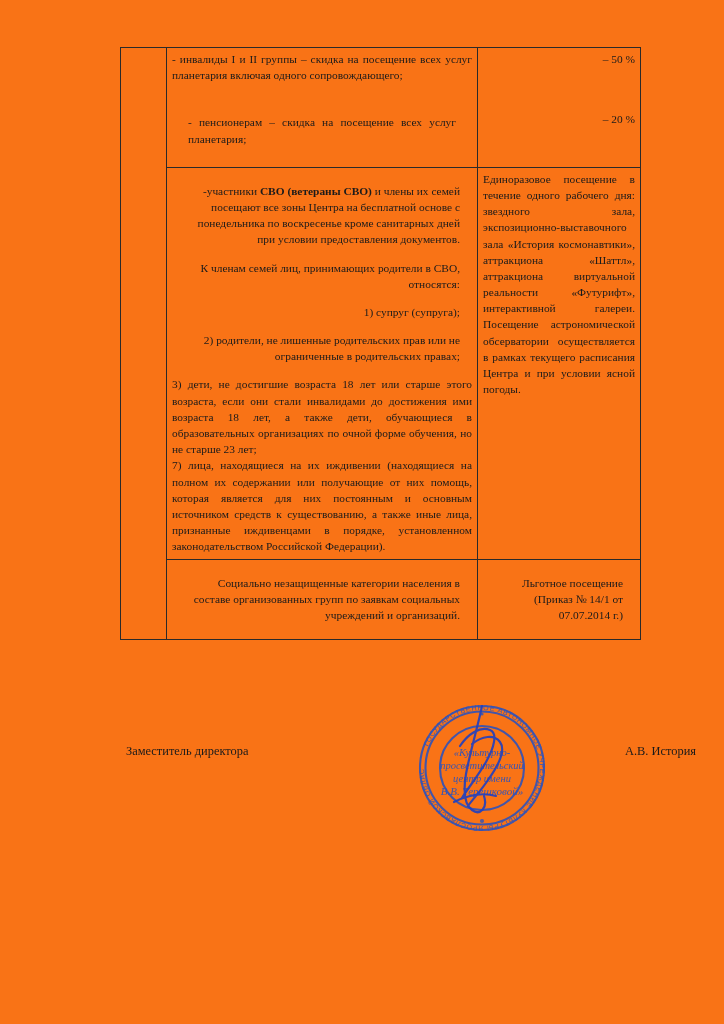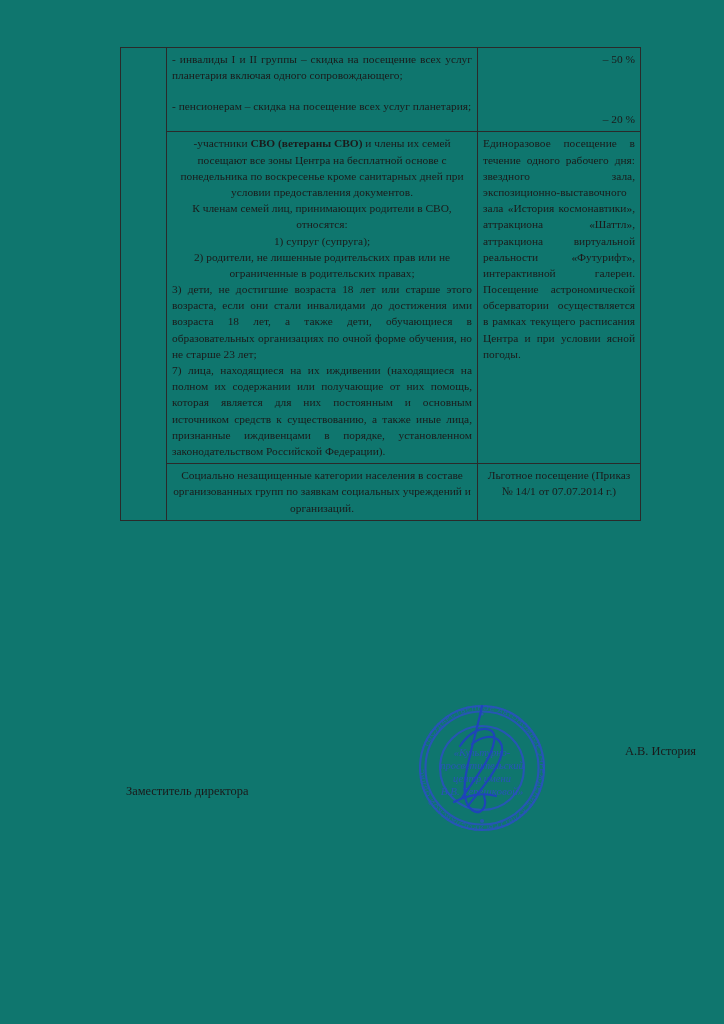--- a/index.html
+++ b/index.html
@@ -13,21 +13,21 @@
     height: 1024px;
     position: relative;
     font-family: "Liberation Serif", "DejaVu Serif", serif;
     color: #1b1b1b;
     overflow: hidden;
   }
 
   .page {
     position: absolute;
     inset: 0;
-    background: #0f766e;
+    background: #f97316;
   }
 
   
   .doc-table {
     position: absolute;
     left: 120px;
     top: 47px;
     width: 487px;
     border-collapse: collapse;
     table-layout: fixed;
@@ -47,23 +47,23 @@
     padding: 0;
   }
 
   .just {
     text-align: justify;
     text-justify: inter-word;
     margin: 0;
   }
   .just-last {
     text-align: justify;
-    margin: 0;
-  }
-  .plain { text-align: center; margin: 0; }
+    margin: 16px;
+  }
+  .plain { text-align: right; margin: 12px; }
   .spacer-line { height: 15px; }
 
   .pct {
     margin: 0;
     text-align: right;
   }
   .pct-gap { height: 44px; }
 
   b, .bold { font-weight: bold; }
 
@@ -74,21 +74,20 @@
     top: 744px;
     width: 724px;
     height: 22px;
   }
   .sig-title {
     position: absolute;
     left: 126px;
     top: 0;
     font-size: 12.4px;
     white-space: nowrap;
-    margin-top: 40px;
   }
   .sig-name {
     position: absolute;
     right: 28px;
     top: 0;
     font-size: 12.4px;
     white-space: nowrap;
   }
 
   

